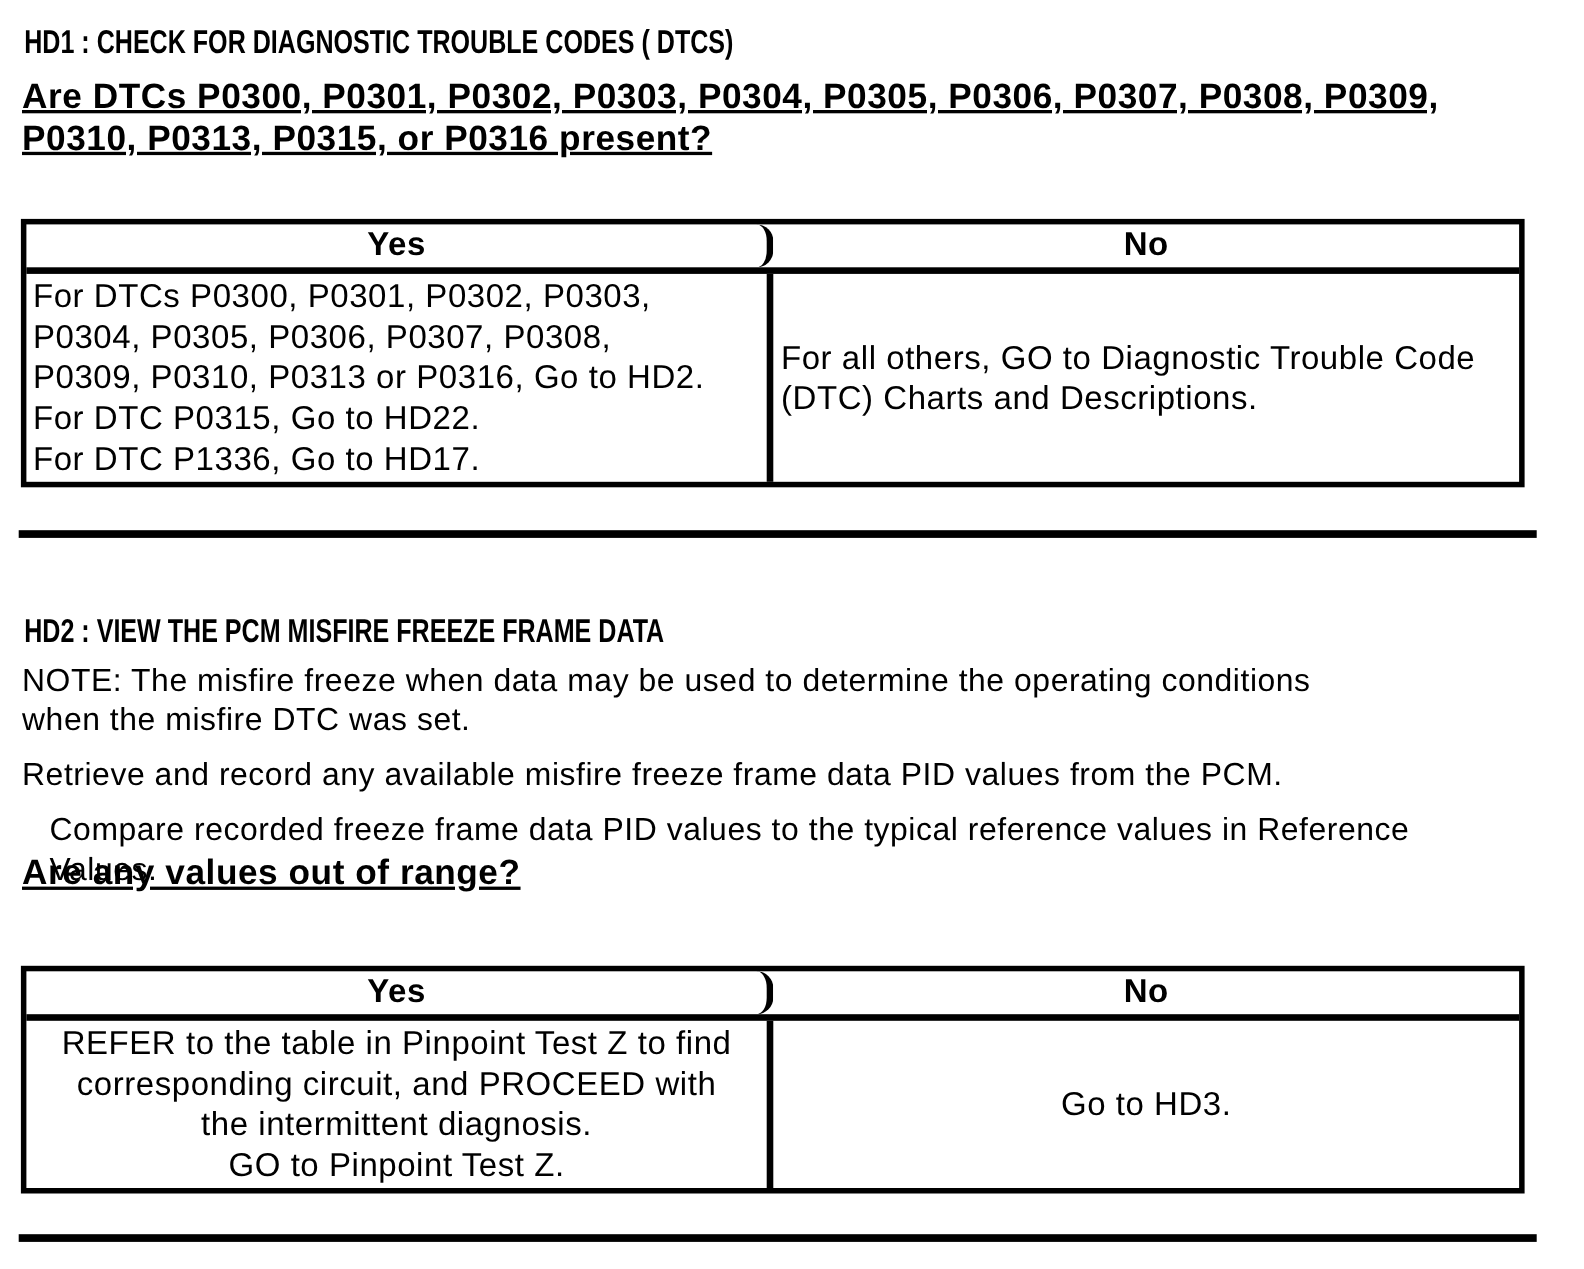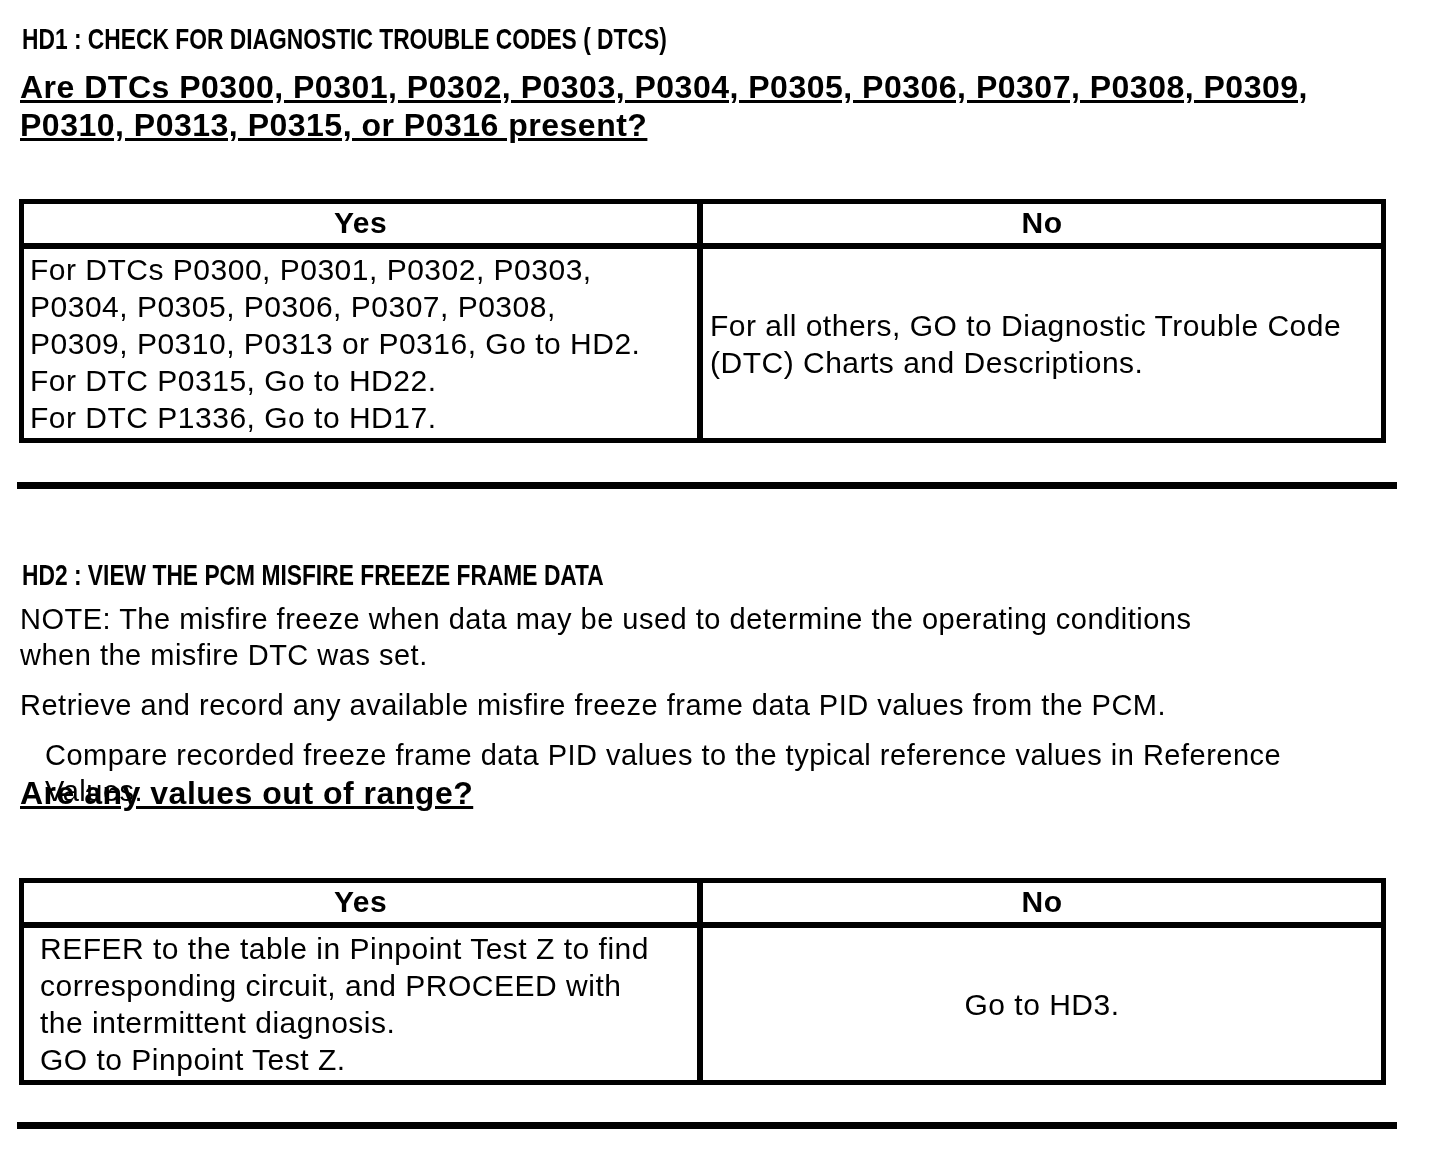--- a/index.html
+++ b/index.html
@@ -46,38 +46,39 @@
   .qtable .hdr-row {
     display: flex;
     border-bottom: 6px solid #000000;
   }
   .qtable .hdr-cell {
     font-size: 30px;
     font-weight: bold;
     text-align: center;
     padding: 2px 0 3px 0;
     letter-spacing: 0.5px;
+    border-radius: 15px;
   }
   .qtable .body-row { display: flex; align-items: stretch; }
   .qtable .col-yes { width: 679px; border-right: 6px solid #000000; flex: 0 0 auto; }
   .qtable .col-no  { flex: 1 1 auto; }
   .qtable .body-cell {
     font-size: 30px;
     line-height: 37px;
     white-space: pre-line;
     letter-spacing: 0.5px;
     display: flex;
     flex-direction: column;
     justify-content: center;
   }
   #table1 .body-row { min-height: 185px; }
   #table1 .cell-yes { justify-content: flex-start; padding: 2px 2px 2px 6px; text-align: left; }
   #table1 .cell-no  { padding: 2px 2px 2px 7px; text-align: left; }
   #table2 .body-row { min-height: 149px; }
-  #table2 .cell-yes { padding: 2px 16px; text-align: left; }
+  #table2 .cell-yes { padding: 2px 16px; text-align: center; }
   #table2 .cell-no  { padding: 2px 4px; text-align: center; }
 
   .rule {
     left: 17px;
     width: 1380px;
     height: 7px;
     background: #000000;
   }
 </style>
 </head>

